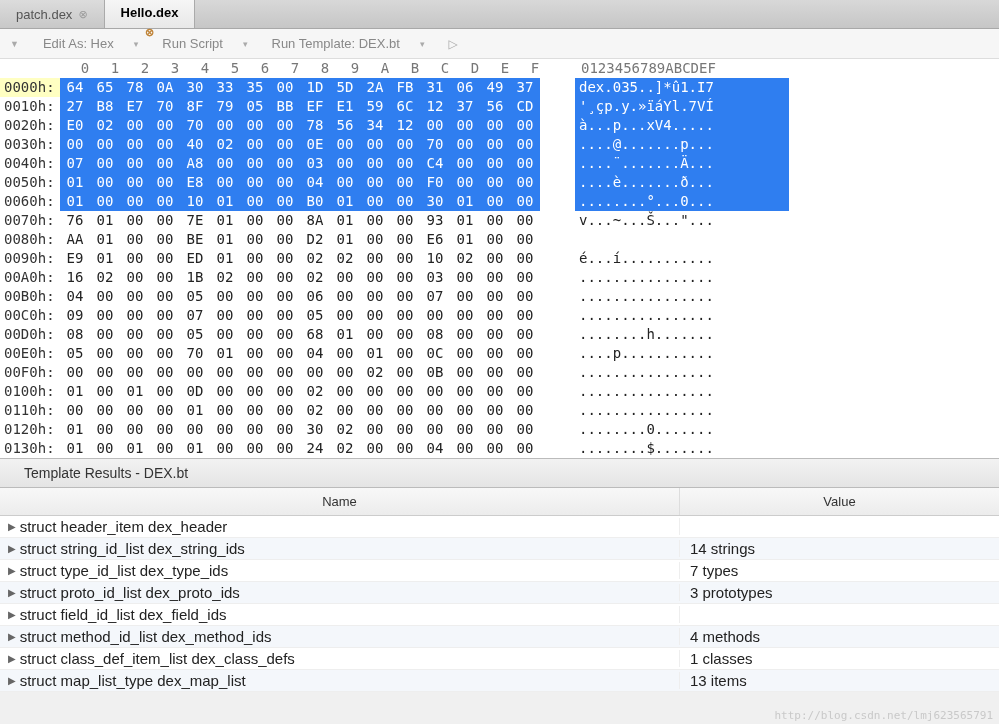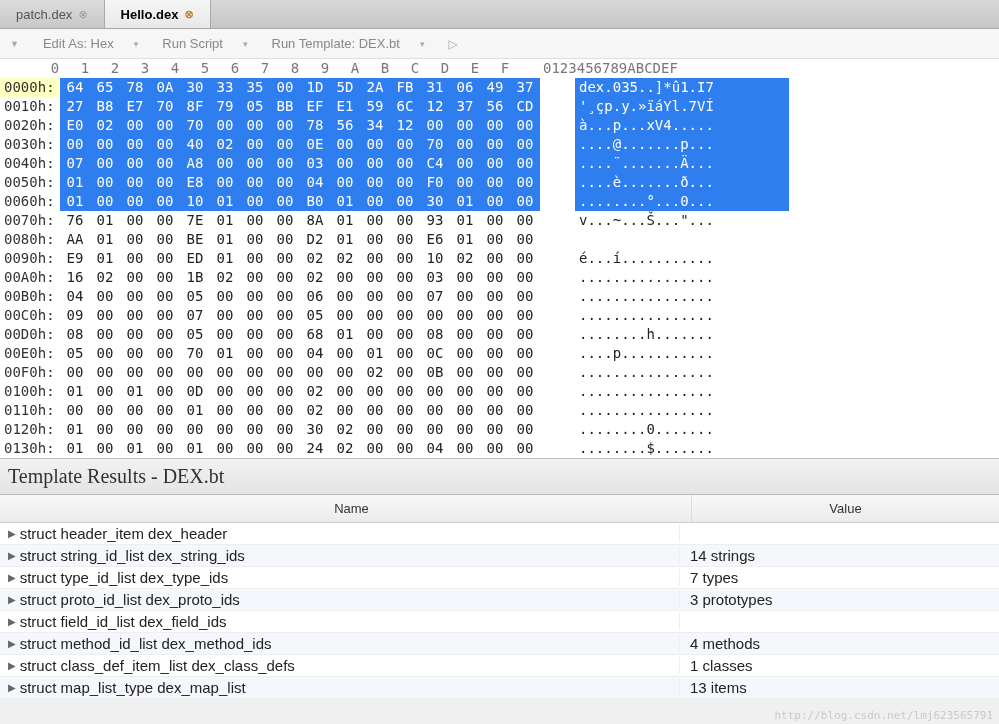--- a/index.html
+++ b/index.html
@@ -1,41 +1,41 @@
 <!DOCTYPE html>
 <html><head>
 <meta charset="utf-8">
 <style>
   * { margin: 0; padding: 0; box-sizing: border-box; }
   html, body { width: 999px; height: 724px; font-family: "Helvetica Neue", Arial, sans-serif; background: #f0f0f0; overflow: hidden; }
   .tabbar { display: flex; background: linear-gradient(#d8d8d8,#c6c6c6); border-bottom: 1px solid #a8a8a8; height: 29px; font-size: 13px; }
   .tab { padding: 5px 16px; border-right: 1px solid #aaa; color: #555; display: flex; align-items: center; gap: 6px; background: linear-gradient(#dcdcdc,#c8c8c8); cursor: pointer; }
-  .tab.active { background: linear-gradient(#f6f6f6,#e8e8e8); color: #000; font-weight: bold; }
+  .tab.active { background: linear-gradient(#f6f6f6,#e8e8e8); color: #000; font-weight: bold; flex-direction: column; }
   .close-x { color: #c0853a; font-weight: bold; font-size: 11px; }
   .close-dim { color: #999; font-size: 11px; }
   .toolbar { display: flex; align-items: center; height: 30px; padding: 0 10px; gap: 24px; font-size: 13px; color: #888; background: #f6f6f6; border-bottom: 1px solid #ddd; }
   .tb-item { display: flex; align-items: center; gap: 20px; cursor: pointer; }
   .dd { font-size: 9px; color: #aaa; }
   .play { color: #aaa; font-size: 12px; }
   .hexwrap { background: #fff; padding: 0; font-family: "Menlo","Consolas",monospace; font-size: 14px; line-height: 19px; color: #222; }
-  .coloffsets { display: flex; padding-left: 40px; color: #777; font-size: 14px; }
+  .coloffsets { display: flex; padding-left: 70px; color: #777; font-size: 14px; }
   .coloffsets .hexcols { width: 495px; letter-spacing: 0; }
   .coloffsets .hexcols span { display:inline-block; width:30px; text-align:center; }
-  .coloffsets .asciicols { margin-left: 8px; letter-spacing: 0px; }
+  .coloffsets .asciicols { margin-left: 16px; letter-spacing: 0px; }
   .hexrow { display: flex; white-space: pre; }
   .addr { width: 60px; color: #333; padding-left: 4px; }
   .addr.hl { background: #ffffc2; }
   .hexcells { width: 495px; display:flex; }
   .hexcells span { display:inline-block; width:30px; text-align:center; }
   .hexcells span.sel { background:#2f7ef0; color:#fff; }
   .gap { width: 20px; }
   .ascii { width: 214px; padding-left:4px; }
   .ascii.sel-full { background:#2f7ef0; color:#fff; }
-  .template-hdr { background: linear-gradient(#f2f2f2,#e4e4e4); border-top:1px solid #bbb; border-bottom:1px solid #bbb; padding:6px 8px; font-size:20px; color:#333;font-family:Liberation Serif, serif; }
-  .grid-hdr { display:flex; background: linear-gradient(#f8f8f8,#ececec); border-bottom:1px solid #ccc; font-size:13px; color:#333;padding-left:12px; }
+  .template-hdr { background: linear-gradient(#f2f2f2,#e4e4e4); border-top:1px solid #bbb; border-bottom:1px solid #bbb; padding:6px 24px; font-size:14px; color:#333; }
+  .grid-hdr { display:flex; background: linear-gradient(#f8f8f8,#ececec); border-bottom:1px solid #ccc; font-size:13px; color:#333; }
   .col-name { flex: 0 0 680px; padding:6px 10px; text-align:center; border-right:1px solid #ddd; }
   .col-val  { flex: 1; padding:6px 10px; text-align:center; }
   .results { font-size: 15px; color:#222; background:#fff; }
   .res-row { display:flex; align-items:center; border-bottom:1px solid #eee; height:22px; cursor:pointer; }
   .res-row:nth-child(2n){ background:#f4f7fb; }
   .res-name { flex:0 0 680px; padding-left:8px; display:flex; align-items:center; gap:4px; border-right:1px solid #eee; }
   .res-val { flex:1; padding-left:10px; }
   .tri { font-size:10px; color:#666; }
   .watermark { position:absolute; right:6px; bottom:2px; font-size:11px; color:#c9c9c9; font-family: monospace; margin-top: 20px; }
 </style>

